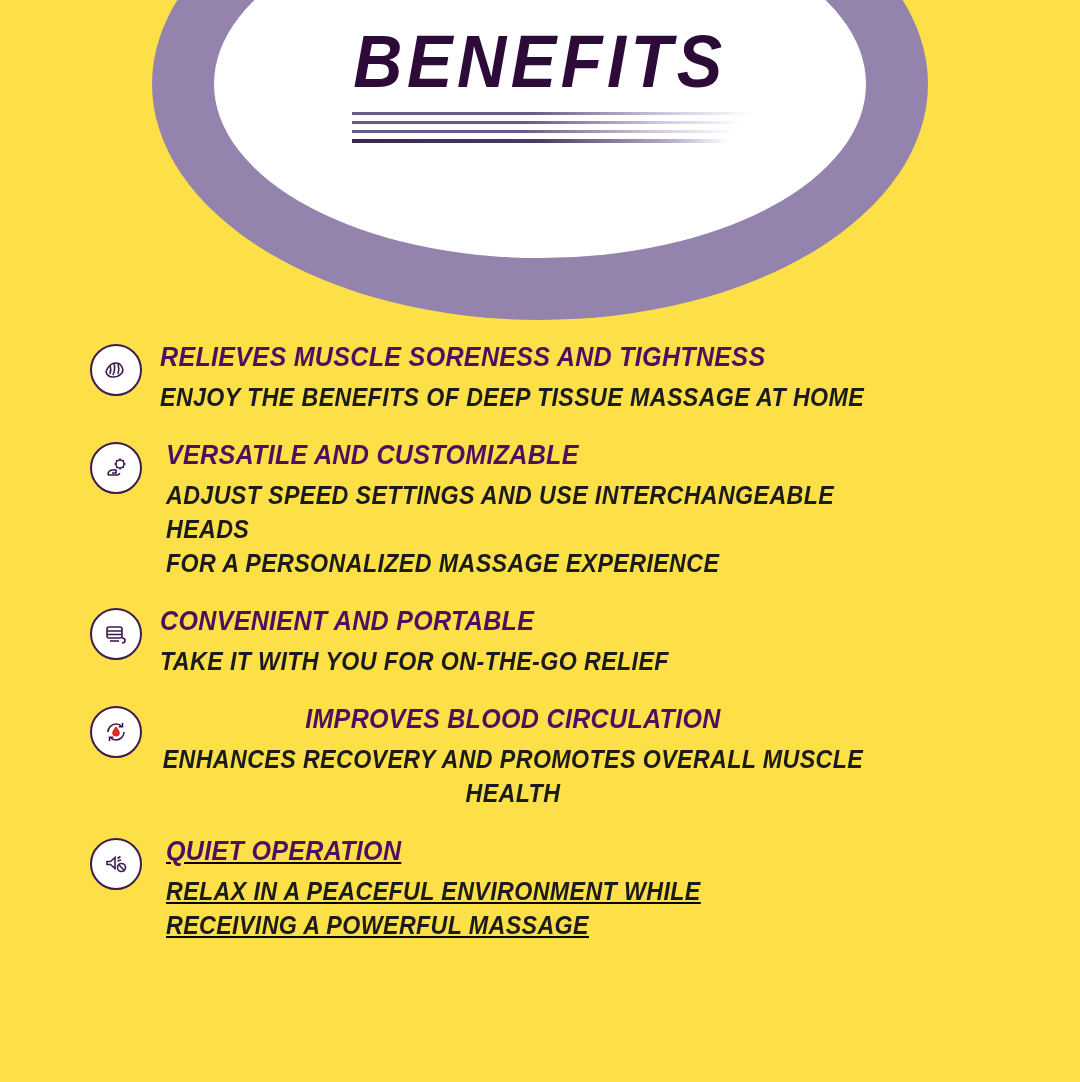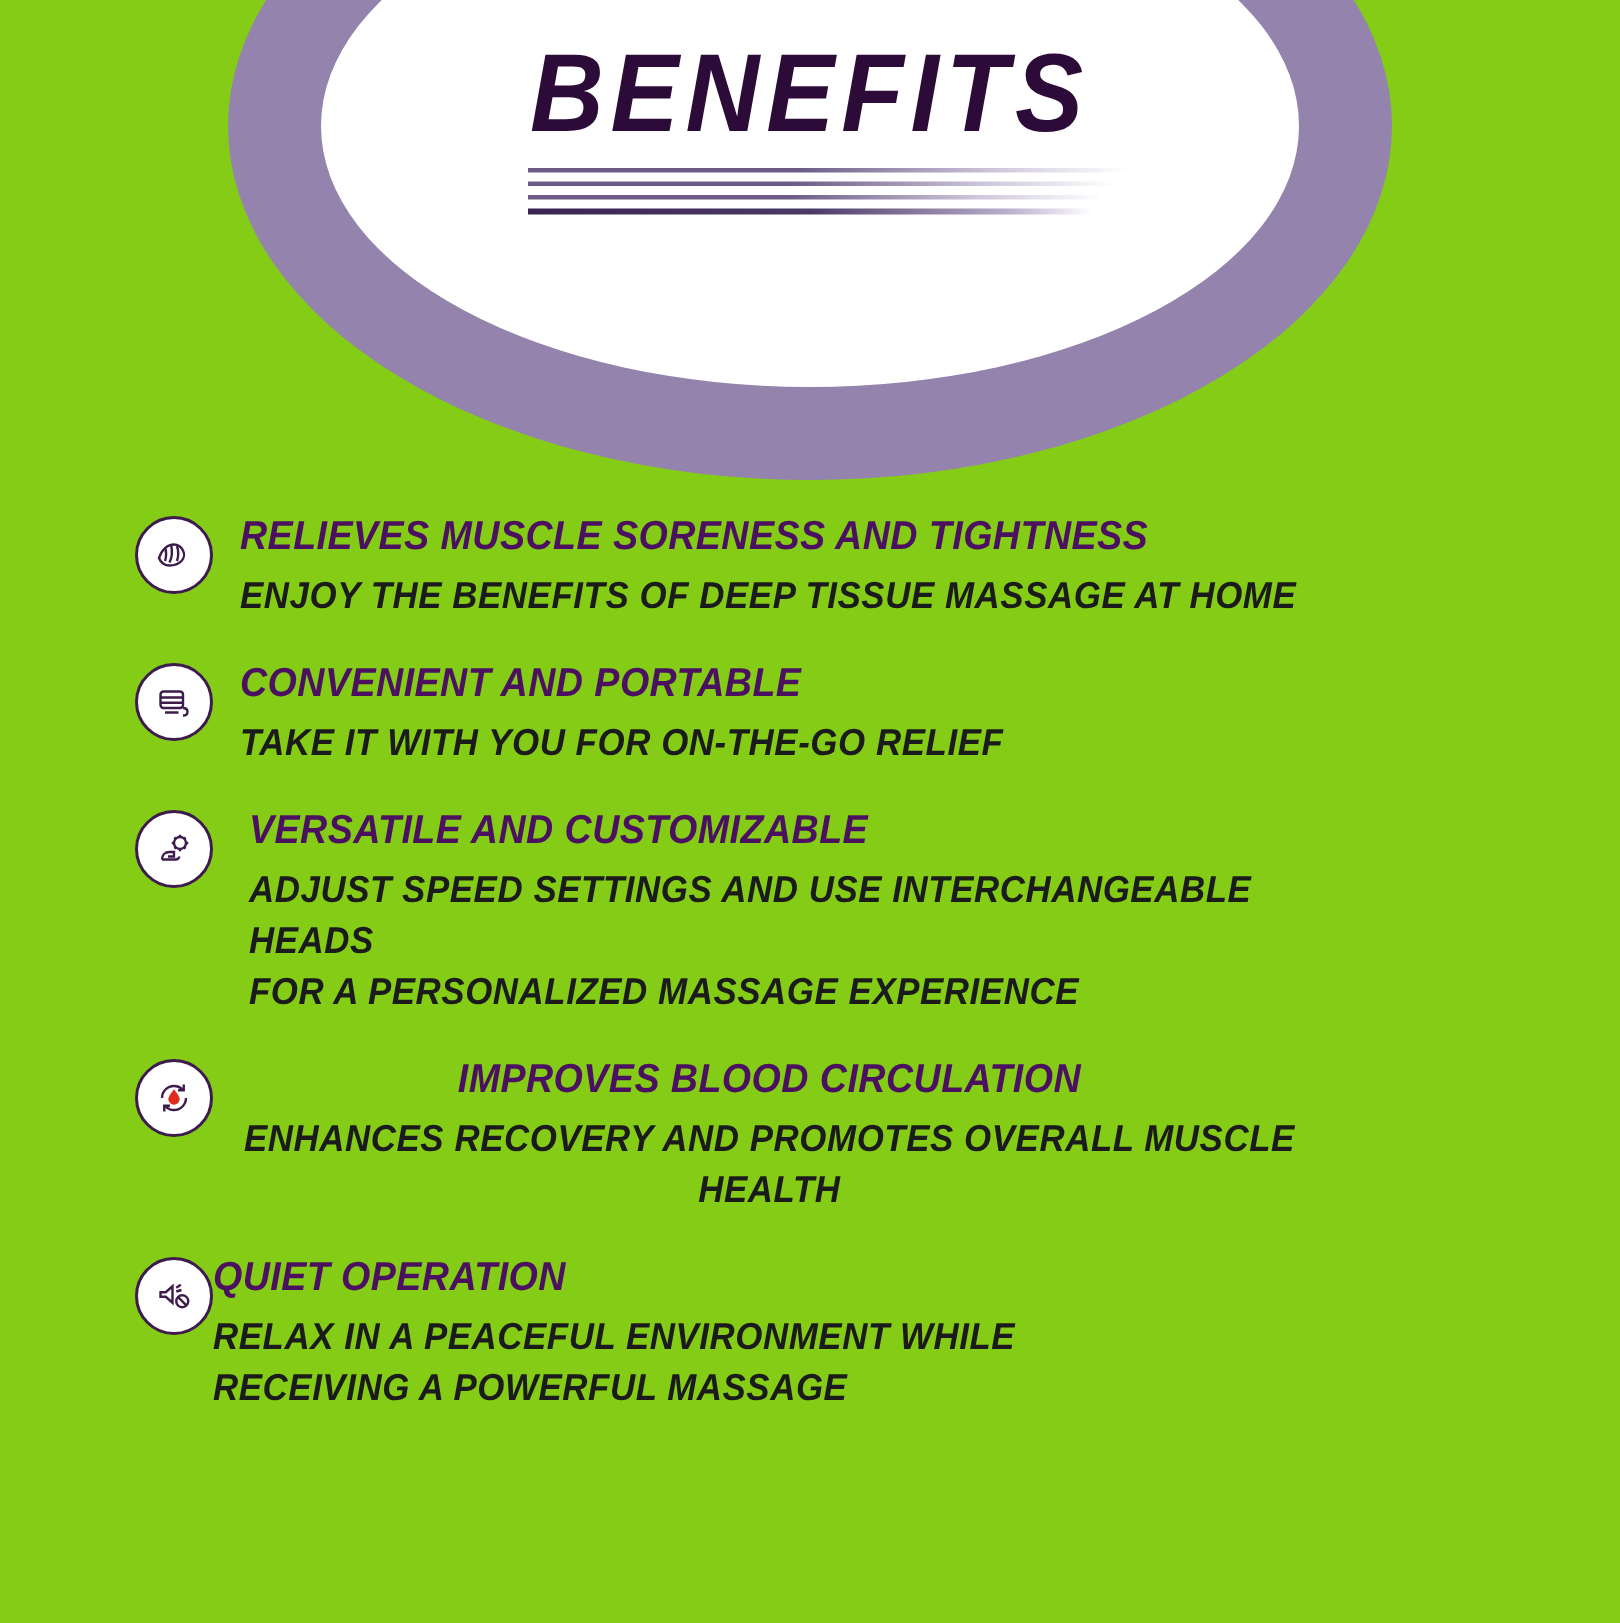--- a/index.html
+++ b/index.html
@@ -8,21 +8,21 @@
     height: 1082px;
     background: #ffffff;
     font-family: "Liberation Sans", sans-serif;
     overflow: hidden;
   }
 
   .page {
     position: relative;
     width: 1080px;
     height: 1082px;
-    background: #84cc16;
+    background: #fde047;
     overflow: hidden;
   }
 
   
   .arc-wrap {
     position: absolute;
     top: -152px;
     left: 152px;
     width: 776px;
     height: 472px;
@@ -133,21 +133,21 @@
     transform-origin: left center;
     white-space: pre-line;
     margin-top: 6px;
   }
 
   .b1 { margin-top: 0px; }
   .b1 .texts { margin-left: 74px; }
   .b2 .texts { margin-left: 74px; }
   .b3 .texts { margin-left: 80px; }
   .b4 .texts { margin-left: 74px; text-align: center; }
-  .b5 .texts { margin-left: 56px; }
+  .b5 .texts { margin-left: 80px; text-decoration: underline; }
 </style>
 </head>
 <body>
 
 <div class="page">
 
   <div class="arc-wrap">
     <div class="arc-outer"></div>
     <div class="arc-inner"></div>
 
@@ -172,48 +172,48 @@
           <path d="M13 8c1 4 1 8-1 12"></path>
           <path d="M17 9c1 3 1 7 0 10"></path>
         </svg>
       </span>
       <div class="texts">
         <div class="b-title">RELIEVES MUSCLE SORENESS AND TIGHTNESS</div>
         <div class="b-desc">ENJOY THE BENEFITS OF DEEP TISSUE MASSAGE AT HOME</div>
       </div>
     </div>
 
+    <div class="benefit b3">
+      <span class="icon">
+        <svg width="30" height="30" viewBox="0 0 30 30" fill="none" stroke="#3d1b4d" stroke-width="1.6">
+          <circle cx="19" cy="11" r="4"></circle>
+          <path d="M19 5.5v1.5M19 15v1.5M13.5 11H15M23 11h1.5M15.3 7.3l1 1M21.7 13.7l1 1M22.7 7.3l-1 1M16.3 13.7l-1 1"></path>
+          <path d="M7 22c0-3 2-5 5-5h3v3h-4"></path>
+          <path d="M7 22h9c1.5 0 2.5-1 2.5-2"></path>
+        </svg>
+      </span>
+      <div class="texts">
+        <div class="b-title">VERSATILE AND CUSTOMIZABLE</div>
+        <div class="b-desc">ADJUST SPEED SETTINGS AND USE INTERCHANGEABLE HEADS
+FOR A PERSONALIZED MASSAGE EXPERIENCE</div>
+      </div>
+    </div>
+
     <div class="benefit b2">
       <span class="icon">
         <svg width="30" height="30" viewBox="0 0 30 30" fill="none" stroke="#3d1b4d" stroke-width="1.6">
           <rect x="6" y="8" width="15" height="11" rx="2"></rect>
           <path d="M6 12h15M6 15.5h15"></path>
           <path d="M21 19c2 0 3 1 3 2.5S23 24 21 24"></path>
           <path d="M9 22h9"></path>
         </svg>
       </span>
       <div class="texts">
         <div class="b-title">CONVENIENT AND PORTABLE</div>
         <div class="b-desc">TAKE IT WITH YOU FOR ON-THE-GO RELIEF</div>
-      </div>
-    </div>
-
-    <div class="benefit b3">
-      <span class="icon">
-        <svg width="30" height="30" viewBox="0 0 30 30" fill="none" stroke="#3d1b4d" stroke-width="1.6">
-          <circle cx="19" cy="11" r="4"></circle>
-          <path d="M19 5.5v1.5M19 15v1.5M13.5 11H15M23 11h1.5M15.3 7.3l1 1M21.7 13.7l1 1M22.7 7.3l-1 1M16.3 13.7l-1 1"></path>
-          <path d="M7 22c0-3 2-5 5-5h3v3h-4"></path>
-          <path d="M7 22h9c1.5 0 2.5-1 2.5-2"></path>
-        </svg>
-      </span>
-      <div class="texts">
-        <div class="b-title">VERSATILE AND CUSTOMIZABLE</div>
-        <div class="b-desc">ADJUST SPEED SETTINGS AND USE INTERCHANGEABLE HEADS
-FOR A PERSONALIZED MASSAGE EXPERIENCE</div>
       </div>
     </div>
 
     <div class="benefit b4">
       <span class="icon">
         <svg width="30" height="30" viewBox="0 0 30 30" fill="none" stroke="#3d1b4d" stroke-width="1.6">
           <path d="M7 15a8 8 0 0 1 8-8 8 8 0 0 1 6 2.7"></path>
           <path d="M23 15a8 8 0 0 1-8 8 8 8 0 0 1-6-2.7"></path>
           <path d="M21.5 6v3.8h-3.8"></path>
           <path d="M8.5 24v-3.8h3.8"></path>

